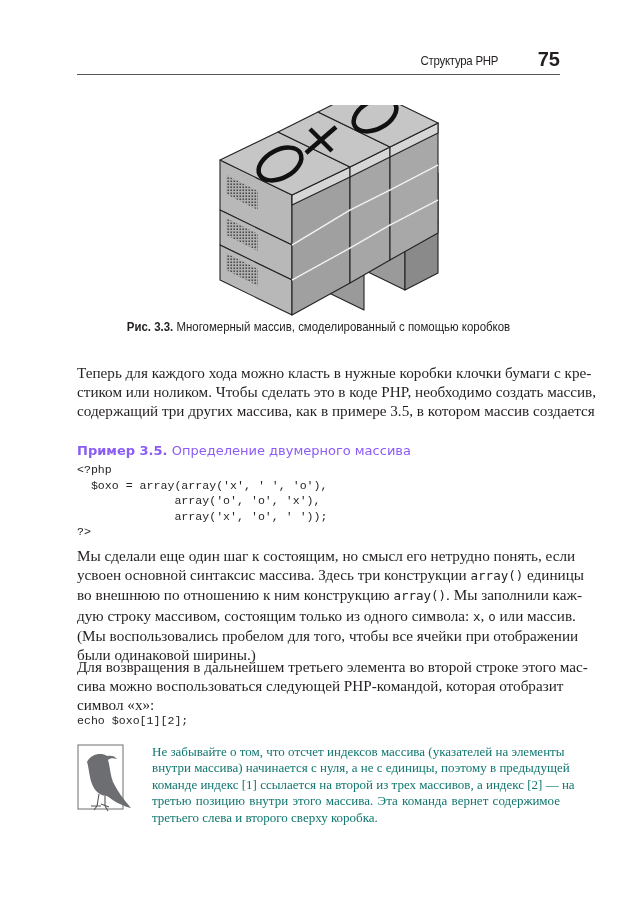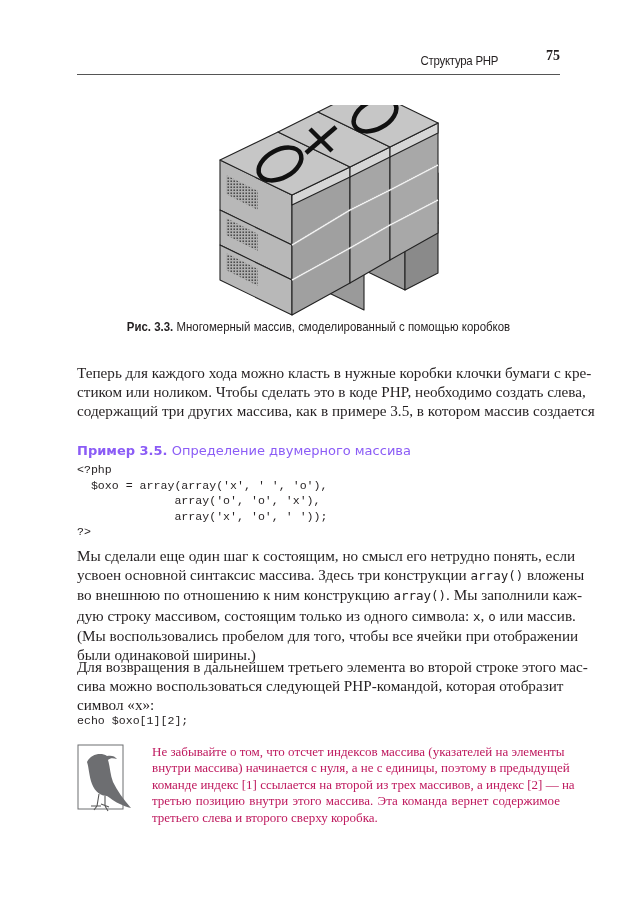--- a/index.html
+++ b/index.html
@@ -1,40 +1,40 @@
 <!DOCTYPE html>
 <html><head>
 <meta charset="utf-8">
 <style>
   html, body { margin: 0; padding: 0; background: #ffffff; }
   body { width: 637px; height: 900px; position: relative; overflow: hidden; color: #231f20; }
   .page { position: absolute; left: 0; top: 0; width: 556px; height: 900px; background: #fff; }
 
   .running-head { position: absolute; left: 77px; top: 48px; width: 483px; height: 26px; border-bottom: 1.5px solid #555; }
   .running-head .section { position: absolute; right: 62px; top: 5px; font-family: "Liberation Sans", sans-serif; font-size: 13px; letter-spacing: -0.3px; transform: scaleX(0.88); transform-origin: right center; color: #231f20; }
-  .running-head .pageno { position: absolute; right: 0; top: 0px; font-family: Liberation Serif, serif; font-weight: bold; font-size: 14px; color: #231f20; }
+  .running-head .pageno { position: absolute; right: 0; top: 0px; font-family: Liberation Sans, sans-serif; font-weight: bold; font-size: 20px; color: #231f20; }
 
   .figure { position: absolute; left: 200px; top: 105px; width: 245px; height: 215px; }
 
   .caption { position: absolute; left: 0; width: 637px; top: 319px; text-align: center; font-family: "Liberation Sans", sans-serif; font-size: 13px; color: #231f20; transform: scaleX(0.88); transform-origin: center; }
   .caption b { font-weight: bold; }
 
   .para { position: absolute; left: 77px; width: 483px; font-family: "Liberation Serif", serif; font-size: 15.2px; line-height: 19.2px; text-align: justify; color: #231f20; }
   .para .ln { display: block; text-align: justify; text-align-last: justify; white-space: nowrap; }
   .para .ln.last { text-align-last: left; }
   .mono { font-family: "DejaVu Sans Mono", monospace; font-size: 12.5px; }
 
   .example-title { position: absolute; left: 77px; top: 443px; font-family: "DejaVu Sans", sans-serif; font-size: 13px; color: #8b5cf6; }
   .example-title b { font-weight: bold; }
 
   .code { position: absolute; left: 77px; font-family: Liberation Mono, monospace; font-size: 11.6px; line-height: 15.6px; white-space: pre; color: #231f20; margin: 0; }
 
   .note { position: absolute; left: 77px; top: 744px; width: 483px; height: 80px; }
   .note-icon { position: absolute; left: 0; top: 0; width: 57px; height: 70px; }
-  .note-text { position: absolute; left: 75px; top: 0; width: 408px; font-family: "Liberation Serif", serif; font-size: 13px; line-height: 16.4px; color: #be185d; }
+  .note-text { position: absolute; left: 75px; top: 0; width: 408px; font-family: "Liberation Serif", serif; font-size: 13px; line-height: 16.4px; color: #0f766e; }
   .note-text .ln { display: block; text-align: justify; text-align-last: justify; white-space: nowrap; }
   .note-text .ln.last { text-align-last: left; }
 </style>
 </head>
 <body>
 
 <div class="page">
 
   <div class="running-head">
     <span class="section">Структура PHP</span>
@@ -105,34 +105,34 @@
     </svg>
   </div>
 
   <div class="caption">
     <b>Рис. 3.3.</b>
     <span>Многомерный массив, смоделированный с помощью коробков</span>
   </div>
 
   <div class="para" style="top:363px;">
     <span class="ln">Теперь для каждого хода можно класть в нужные коробки клочки бумаги с кре-</span>
-    <span class="ln">стиком или ноликом. Чтобы сделать это в коде PHP, необходимо создать слева,</span>
+    <span class="ln">стиком или ноликом. Чтобы сделать это в коде PHP, необходимо создать массив,</span>
     <span class="ln">содержащий три других массива, как в примере 3.5, в котором массив создается</span>
   </div>
 
   <div class="example-title">
     <b>Пример 3.5.</b>
     <span>Определение двумерного массива</span>
   </div>
 
   <div class="code" style="top:462px;"><div>&lt;?php</div><div>  $oxo = array(array('x', ' ', 'o'),</div><div>              array('o', 'o', 'x'),</div><div>              array('x', 'o', ' '));</div><div>?&gt;</div></div>
 
   <div class="para" style="top:546px;">
     <span class="ln">Мы сделали еще один шаг к состоящим, но смысл его нетрудно понять, если</span>
-    <span class="ln"><span>усвоен основной синтаксис массива. Здесь три конструкции </span><span class="mono">array()</span><span> вложены</span></span>
+    <span class="ln"><span>усвоен основной синтаксис массива. Здесь три конструкции </span><span class="mono">array()</span><span> единицы</span></span>
     <span class="ln"><span>во внешнюю по отношению к ним конструкцию </span><span class="mono">array()</span><span>. Мы заполнили каж-</span></span>
     <span class="ln"><span>дую строку массивом, состоящим только из одного символа: </span><span class="mono">x</span><span>, </span><span class="mono">o</span><span> или массив.</span></span>
     <span class="ln">(Мы воспользовались пробелом для того, чтобы все ячейки при отображении</span>
     <span class="ln last">были одинаковой ширины.)</span>
   </div>
 
   <div class="para" style="top:657px;">
     <span class="ln">Для возвращения в дальнейшем третьего элемента во второй строке этого мас-</span>
     <span class="ln">сива можно воспользоваться следующей PHP-командой, которая отобразит</span>
     <span class="ln last">символ «x»:</span>

